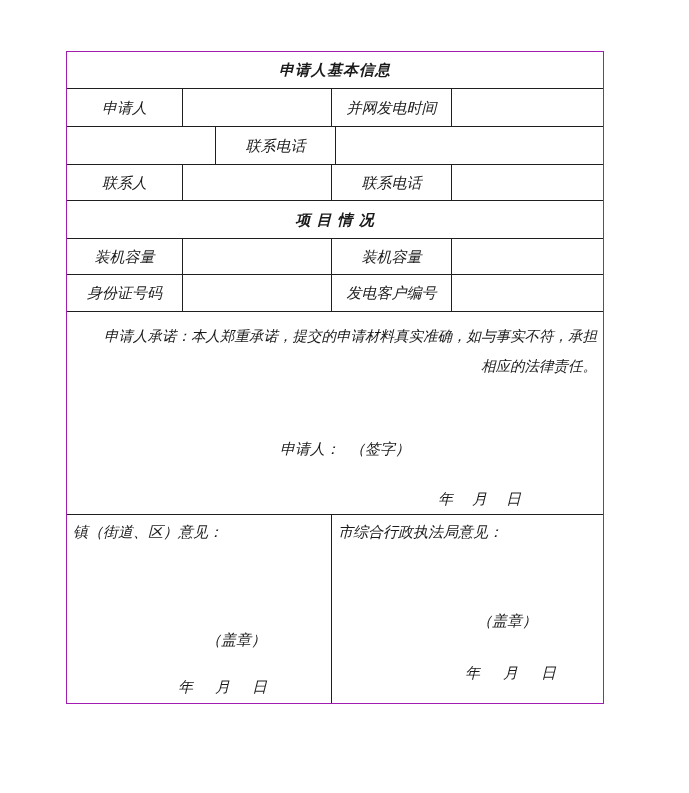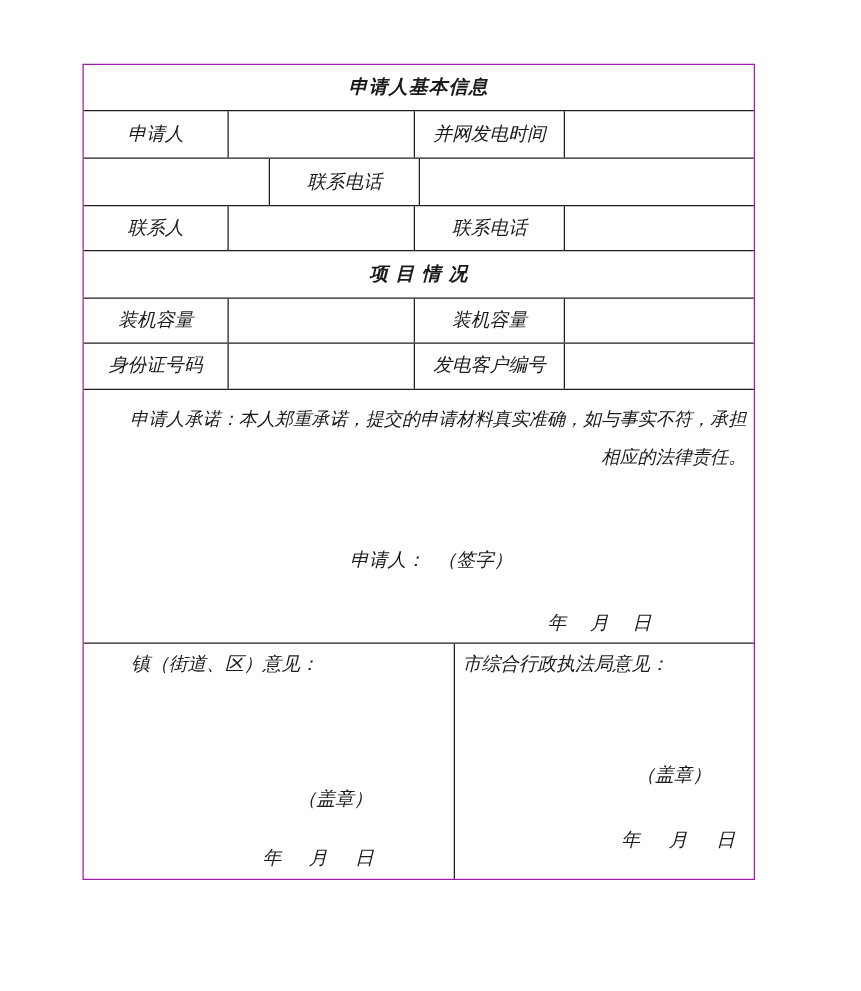--- a/index.html
+++ b/index.html
@@ -22,21 +22,21 @@
   .cell {
     box-sizing: border-box;
     border-right: 1px solid #1f1f1f;
     display: flex; align-items: center; justify-content: center;
     font-size: 15px; line-height: 1.2;
     overflow: hidden;
   }
   .cell:last-child { border-right: none; }
 
   .h37 { height: 37px; } .h38 { height: 38px; } .h36 { height: 36px; text-align: right; }
-  .h61 { height: 61px; } .h203 { height: 203px; } .h188 { height: 188px; margin-left: 32px; }
+  .h61 { height: 61px; } .h203 { height: 203px; } .h188 { height: 188px; }
 
   .w1 { width: 116px; } .w2 { width: 149px; } .w3 { width: 120px; } .w4 { width: 151px; }
   .wb1 { width: 200px; } .wb2 { flex: 1; }
   .wl { width: 265px; } .wr { flex: 1; }
 
   .title-cell { width: 100%; font-weight: bold; letter-spacing: 1px; }
   .value-cell { justify-content: flex-start; padding-left: 8px; }
 
   .commitment {
     display: block; position: relative;

